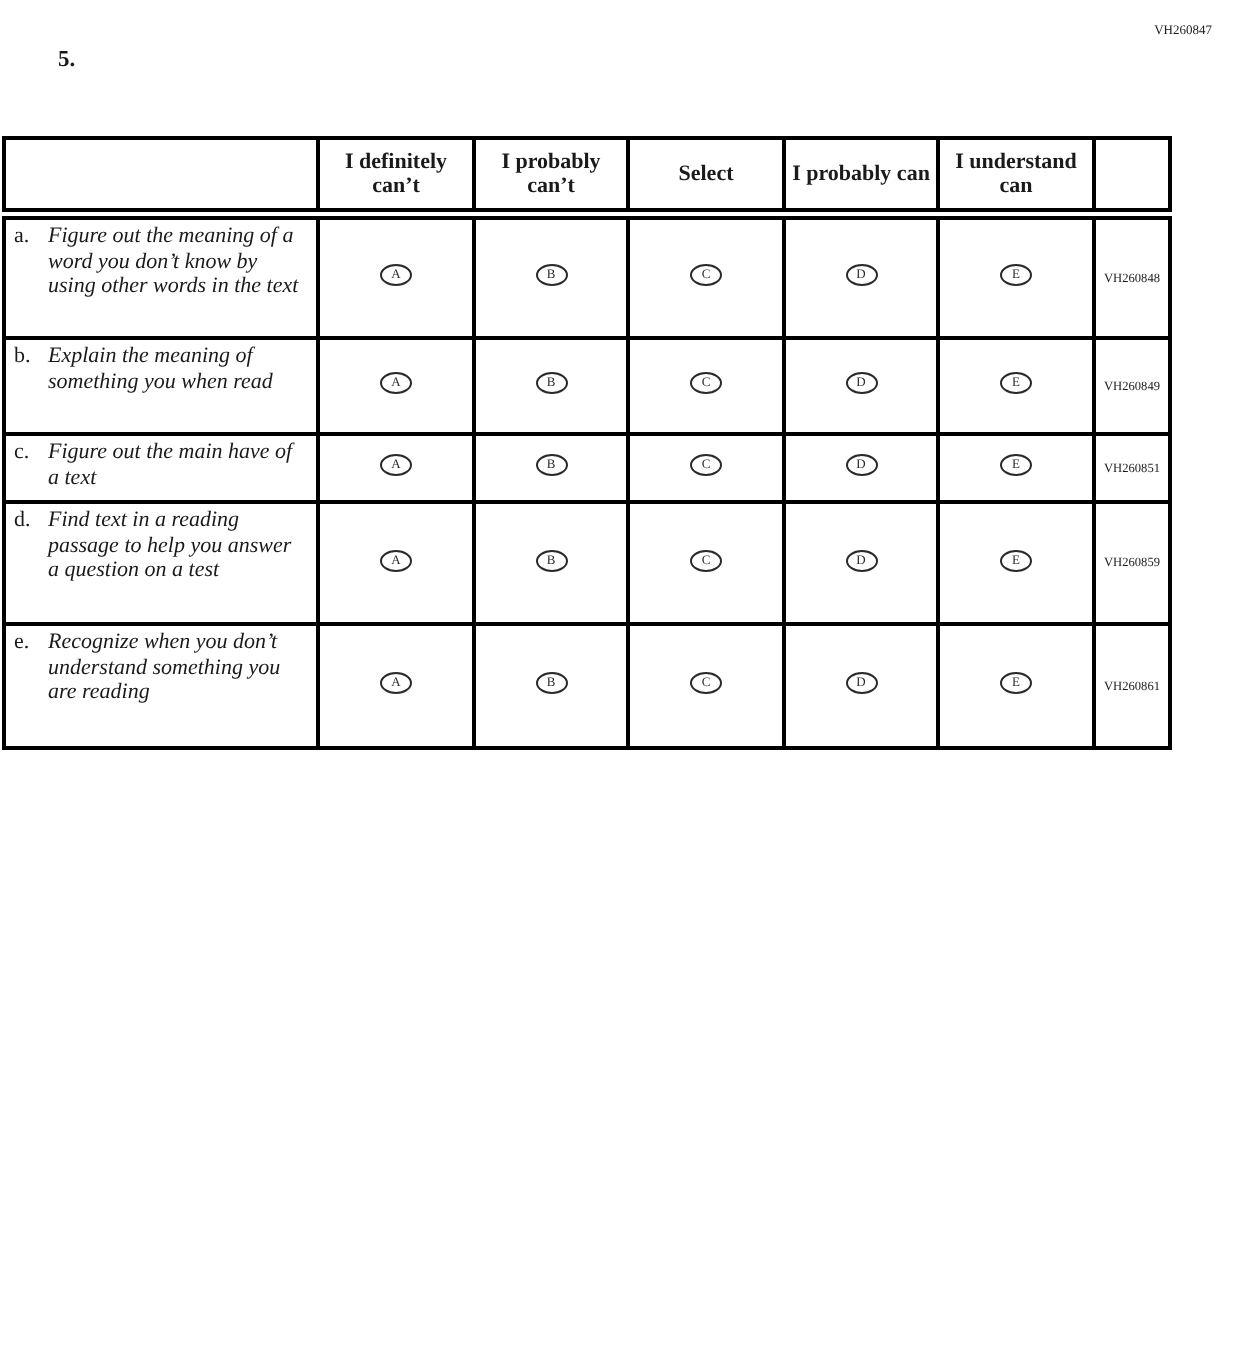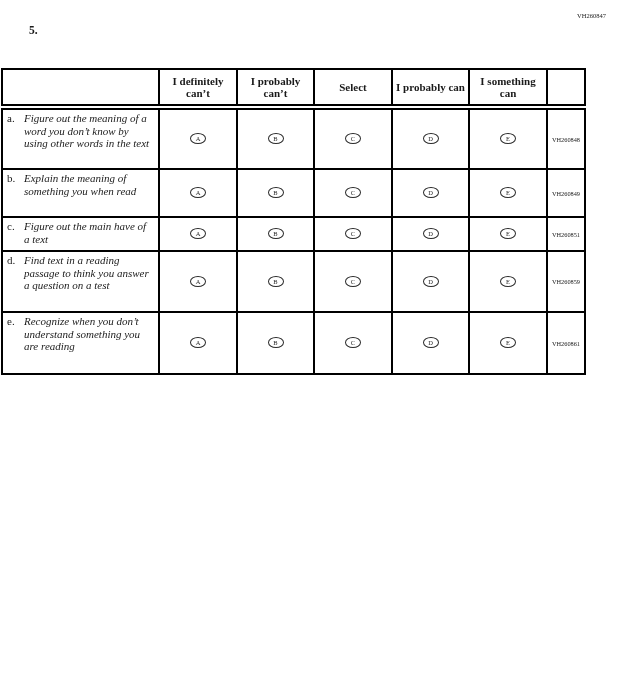--- a/index.html
+++ b/index.html
@@ -111,21 +111,21 @@
         <col style="width:78px">
         <col style="width:38px">
     </colgroup>
     <thead>
       <tr>
         <th></th>
         <th>I definitely can’t</th>
         <th>I probably can’t</th>
         <th>Select</th>
         <th>I probably can</th>
-        <th>I something can</th>
+        <th>I understand can</th>
         <th></th>
       </tr>
     </thead>
     <tbody>
       <tr class="row-a">
         <td class="label-cell">
           <div class="label-inner">
             <span class="row-letter">a.</span>
             <span class="row-text">Figure out the meaning of a word you don’t know by using other words in the text</span>
           </div>
@@ -162,21 +162,21 @@
         <td class="opt-cell"><span class="bubble">B</span></td>
         <td class="opt-cell"><span class="bubble">C</span></td>
         <td class="opt-cell"><span class="bubble">D</span></td>
         <td class="opt-cell"><span class="bubble">E</span></td>
         <td class="code-cell">VH260851</td>
       </tr>
       <tr class="row-d">
         <td class="label-cell">
           <div class="label-inner">
             <span class="row-letter">d.</span>
-            <span class="row-text">Find text in a reading passage to think you answer a question on a test</span>
+            <span class="row-text">Find text in a reading passage to help you answer a question on a test</span>
           </div>
         </td>
         <td class="opt-cell"><span class="bubble">A</span></td>
         <td class="opt-cell"><span class="bubble">B</span></td>
         <td class="opt-cell"><span class="bubble">C</span></td>
         <td class="opt-cell"><span class="bubble">D</span></td>
         <td class="opt-cell"><span class="bubble">E</span></td>
         <td class="code-cell">VH260859</td>
       </tr>
       <tr class="row-e">

